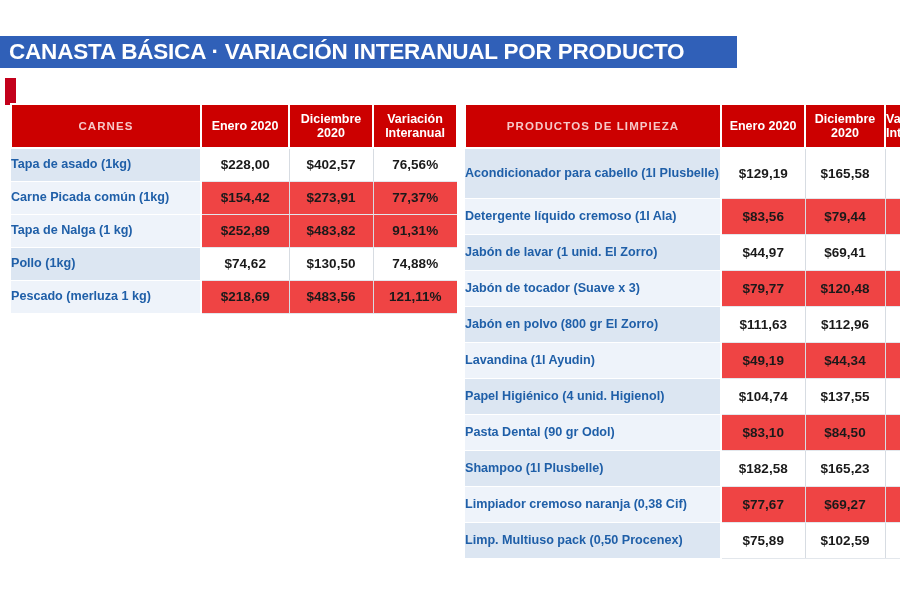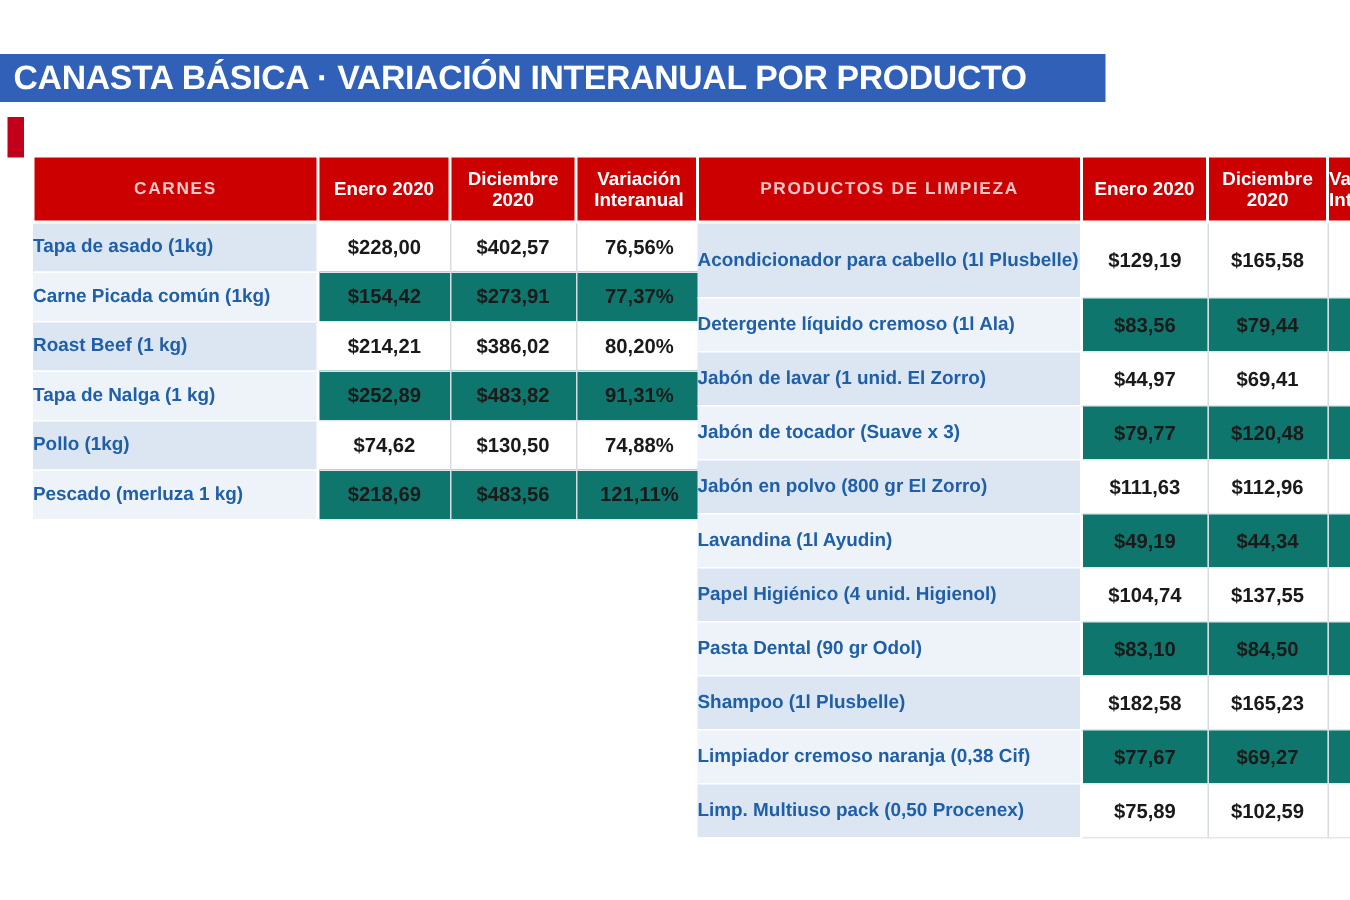--- a/index.html
+++ b/index.html
@@ -104,29 +104,29 @@
     background: #ffffff;
     color: #1a1a1a;
     font-weight: bold;
     font-size: 13.5px;
     text-align: center;
     border-bottom: 1px solid #e3e7ec;
     border-right: 1px solid #d7dce2;
     white-space: nowrap;
   }
   .row-alt .cell-num {
-    background: #0f766e;
+    background: #ef4444;
   }
   .cell-num.last {
     border-right: none;
   }
 
   
   #table-carnes {
-    left: 21px;
+    left: 10px;
     top: 103px;
     width: 446px;
   }
   #table-carnes .c-name { width: 190px; }
   #table-carnes .c-n1   { width: 88px; }
   #table-carnes .c-n2   { width: 84px; }
   #table-carnes .c-n3   { width: 84px; }
   #table-carnes tbody tr { height: 33px; }
 
   
@@ -184,26 +184,20 @@
           <td class="cell-name">Tapa de asado (1kg)</td>
           <td class="cell-num">$228,00</td>
           <td class="cell-num">$402,57</td>
           <td class="cell-num last">76,56%</td>
         </tr>
         <tr class="row-alt">
           <td class="cell-name">Carne Picada común (1kg)</td>
           <td class="cell-num">$154,42</td>
           <td class="cell-num">$273,91</td>
           <td class="cell-num last">77,37%</td>
-        </tr>
-        <tr>
-          <td class="cell-name">Roast Beef (1 kg)</td>
-          <td class="cell-num">$214,21</td>
-          <td class="cell-num">$386,02</td>
-          <td class="cell-num last">80,20%</td>
         </tr>
         <tr class="row-alt">
           <td class="cell-name">Tapa de Nalga (1 kg)</td>
           <td class="cell-num">$252,89</td>
           <td class="cell-num">$483,82</td>
           <td class="cell-num last">91,31%</td>
         </tr>
         <tr>
           <td class="cell-name">Pollo (1kg)</td>
           <td class="cell-num">$74,62</td>

